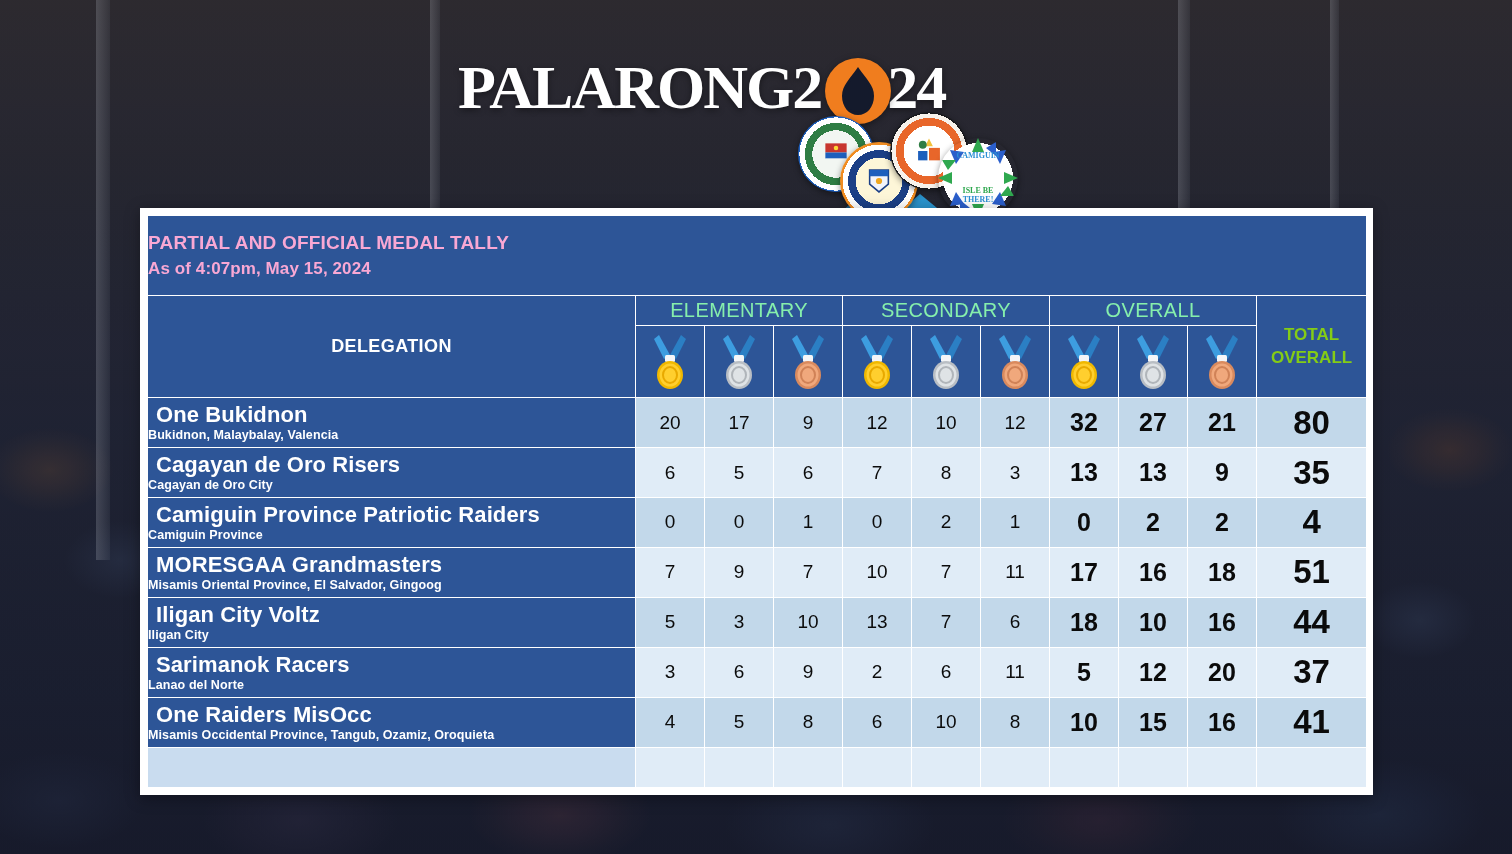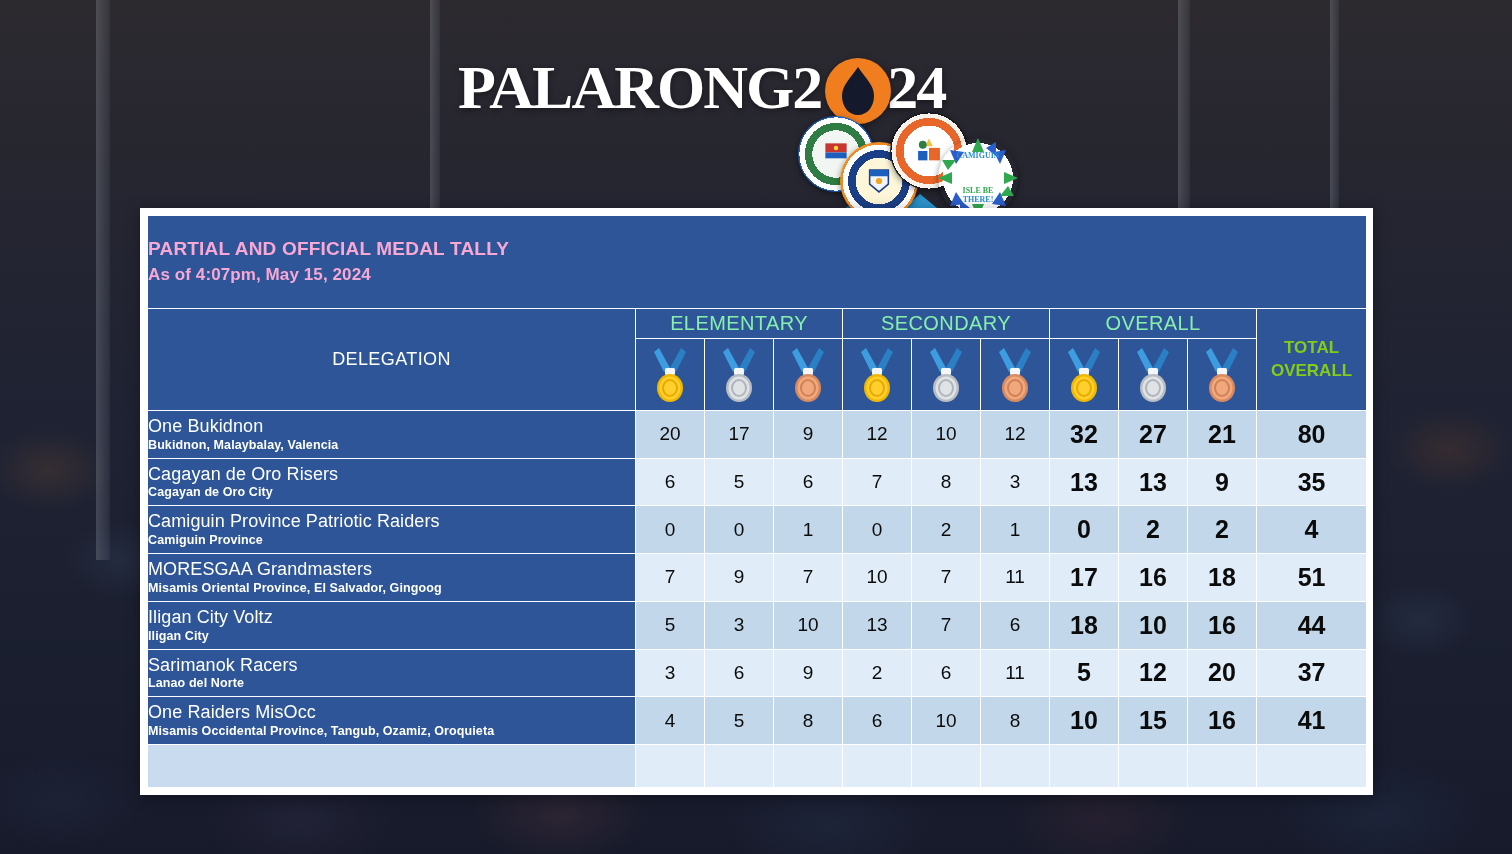--- a/index.html
+++ b/index.html
@@ -173,21 +173,21 @@
     font-size: 20px;
     font-weight: 400;
     color: #86efac;
     letter-spacing: .4px;
     height: 30px;
   }
 
   #delegation-head {
     text-align: center;
     font-size: 18px;
-    font-weight: 400;
+    font-weight: 700;
     color: #ffffff;
     letter-spacing: .4px;
     margin-left: 28px;
   }
 
   #total-head {
     text-align: center;
     font-size: 17px;
     font-weight: 700;
     color: #84cc16;
@@ -197,33 +197,33 @@
   .medal-cell { text-align: center; height: 72px; vertical-align: middle; }
   .medal-cell svg { display: block; margin: 0 auto; }
 
   
   td.deleg {
     background: #2d5597;
     color: #ffffff;
     padding: 4px 0 5px 10px;
     vertical-align: middle;
   }
-  .deleg-name { font-size: 18px; font-weight: 400; line-height: 1.15; letter-spacing: .1px; }
+  .deleg-name { font-size: 22px; font-weight: 700; line-height: 1.15; letter-spacing: .1px; padding-left: 8px; }
   .deleg-sub  { font-size: 12.5px; font-weight: 700; line-height: 1.2; letter-spacing: .1px; margin-top: 1px; }
 
   
   td.num {
     text-align: center;
     vertical-align: middle;
     color: #0b0b0b;
     font-size: 19px;
     font-weight: 400;
   }
   td.num.big { font-size: 25px; font-weight: 700; }
-  td.num.total { font-size: 25px; font-weight: 700; }
+  td.num.total { font-size: 33px; font-weight: 700; }
 
   tr.band-a td.num { background: #c2d8ea; }
   tr.band-b td.num { background: #e0ecf7; }
 
   tr.filler td { height: 34px; }
   tr.filler td.deleg-empty { background: #c9dcef; }
   tr.filler td.num { background: #e0ecf7; }
 </style>
 </head>
 <body>

